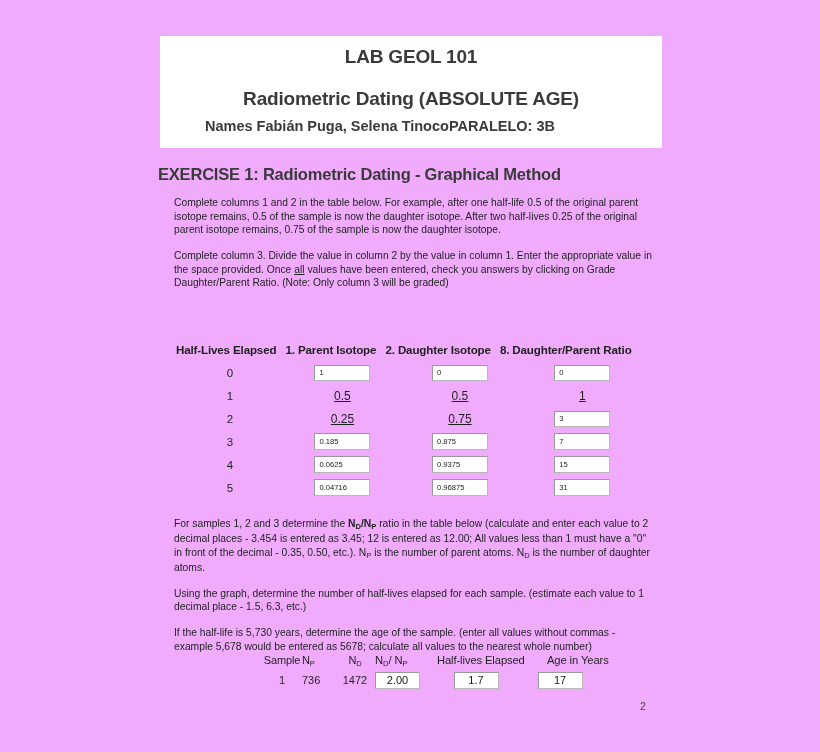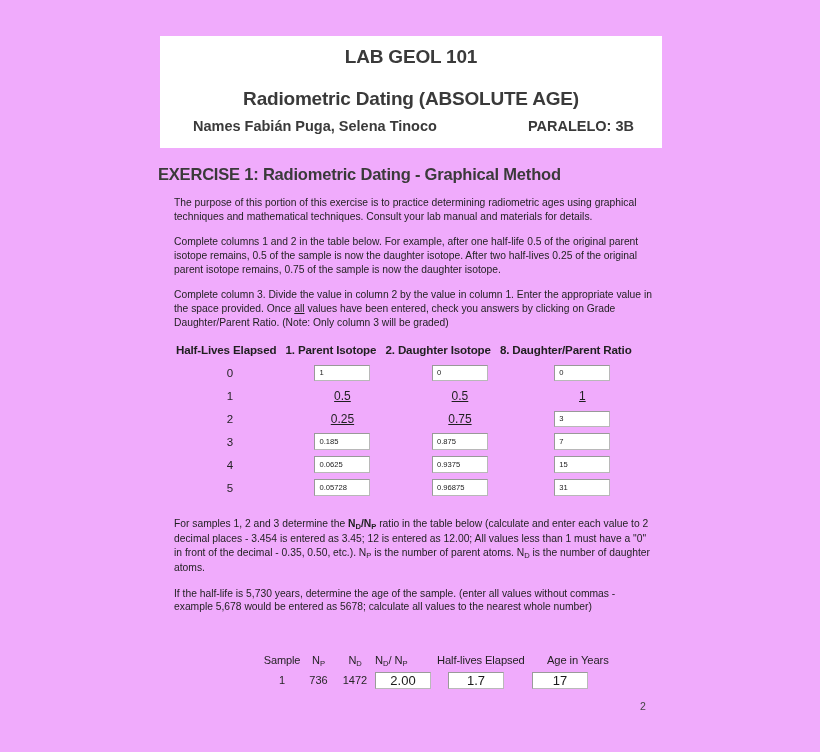--- a/index.html
+++ b/index.html
@@ -49,25 +49,25 @@
     text-align: center;
     font-weight: bold;
     font-size: 19px;
     letter-spacing: -0.2px;
     margin: 0;
     padding-top: 20px;
     color: #3a3a3a;
   }
   .names-row {
     position: absolute;
-    left: 0;
+    left: 12px;
     right: 0;
     top: 82px;
     display: flex;
-    justify-content: space-between;
+    justify-content: flex-start;
     padding: 0 28px 0 33px;
     box-sizing: border-box;
   }
   .names-label, .paralelo-label {
     font-weight: bold;
     font-size: 14.5px;
     color: #3a3a3a;
     white-space: nowrap;
   }
 
@@ -183,35 +183,35 @@
     letter-spacing: -0.1px;
   }
   .st-header span { display: inline-block; }
   .st-row {
     display: flex;
     align-items: center;
     margin-top: 3px;
     height: 18px;
   }
   .st-c1 { width: 40px; text-align: center; font-size: 11px; }
-  .st-c2 { width: 33px; text-align: center; font-size: 11px; }
+  .st-c2 { width: 33px; font-size: 11px; }
   .st-c3 { width: 40px; text-align: center; font-size: 11px; }
   .st-c4 { width: 62px; display: flex; justify-content: flex-start; }
   .st-c5 { width: 78px; display: flex; justify-content: center; }
   .st-c6 { width: 90px; display: flex; justify-content: center; }
   .st-field {
     display: inline-block;
     box-sizing: border-box;
-    width: 56px;
+    width: 45px;
     height: 17px;
     background: #ffffff;
     border: 1px solid #b9b9b9;
     border-top-color: #9a9a9a;
     border-left-color: #9a9a9a;
-    font-size: 13px;
+    font-size: 11px;
     line-height: 15px;
     text-align: center;
     color: #1a1a1a;
     white-space: nowrap;
     overflow: hidden;
   }
 
   
   .page-number {
     position: absolute;
@@ -231,21 +231,20 @@
     <div class="doc-subtitle">Radiometric Dating (ABSOLUTE AGE)</div>
     <div class="names-row">
       <div class="names-label">Names Fabián Puga, Selena Tinoco</div>
       <div class="paralelo-label">PARALELO: 3B</div>
     </div>
   </div>
 
   <div class="exercise-heading">EXERCISE 1: Radiometric Dating - Graphical Method</div>
 
   <div class="body-block">
-    <p class="para">The purpose of this portion of this exercise is to practice determining radiometric ages using graphical techniques and mathematical techniques. Consult your lab manual and materials for details.</p>
     <p class="para">Complete columns 1 and 2 in the table below. For example, after one half-life 0.5 of the original parent isotope remains, 0.5 of the sample is now the daughter isotope. After two half-lives 0.25 of the original parent isotope remains, 0.75 of the sample is now the daughter isotope.</p>
     <p class="para"><span>Complete column 3. Divide the value in column 2 by the value in column 1. Enter the appropriate value in the space provided. Once </span><u>all</u><span> values have been entered, check you answers by clicking on Grade Daughter/Parent Ratio. (Note: Only column 3 will be graded)</span></p>
   </div>
 
   <div class="main-table">
     <div class="mt-header">
       <span>Half-Lives Elapsed</span>
       <span style="margin-left:6px">1. Parent Isotope</span>
       <span style="margin-left:6px">2. Daughter Isotope</span>
       <span style="margin-left:6px">8. Daughter/Parent Ratio</span>
@@ -307,34 +306,35 @@
           <div class="cell-col">
             <div class="field tall">0.9375</div>
           </div>
           <div class="cell-col wide">
             <div class="field tall">15</div>
           </div>
         </div>
         <div class="mt-row">
           <div class="cell-half">5</div>
           <div class="cell-col">
-            <div class="field tall">0.05728</div>
+            <div class="field tall">0.04716</div>
           </div>
           <div class="cell-col">
             <div class="field tall">0.96875</div>
           </div>
           <div class="cell-col wide">
             <div class="field tall">31</div>
           </div>
         </div>
       </div>
   </div>
 
   <div class="lower-block">
     <p class="para"><span>For samples 1, 2 and 3 determine the </span><b><span>N</span><sub>D</sub><span>/N</span><sub>P</sub></b><span> ratio in the table below (calculate and enter each value to 2 decimal places - 3.454 is entered as 3.45; 12 is entered as 12.00; All values less than 1 must have a "0" in front of the decimal - 0.35, 0.50, etc.). N</span><sub>P</sub><span> is the number of parent atoms. N</span><sub>D</sub><span> is the number of daughter atoms.</span></p>
+    <p class="para">Using the graph, determine the number of half-lives elapsed for each sample. (estimate each value to 1 decimal place - 1.5, 6.3, etc.)</p>
     <p class="para">If the half-life is 5,730 years, determine the age of the sample. (enter all values without commas - example 5,678 would be entered as 5678; calculate all values to the nearest whole number)</p>
   </div>
 
   <div class="sample-table">
     <div class="st-header">
       <span class="st-c1">Sample</span><span class="st-c2"><span>N</span><sub>P</sub></span><span class="st-c3"><span>N</span><sub>D</sub></span><span class="st-c4" style="display:inline-block;width:62px;text-align:left"><span>N</span><sub>D</sub><span> / N</span><sub>P</sub></span><span class="st-c5" style="display:inline-block;width:110px;text-align:left">Half-lives Elapsed</span><span class="st-c6" style="display:inline-block;width:90px;text-align:left">Age in Years</span>
     </div>
     <div id="sample-table-body">
         <div class="st-row">
           <div class="st-c1">1</div>

